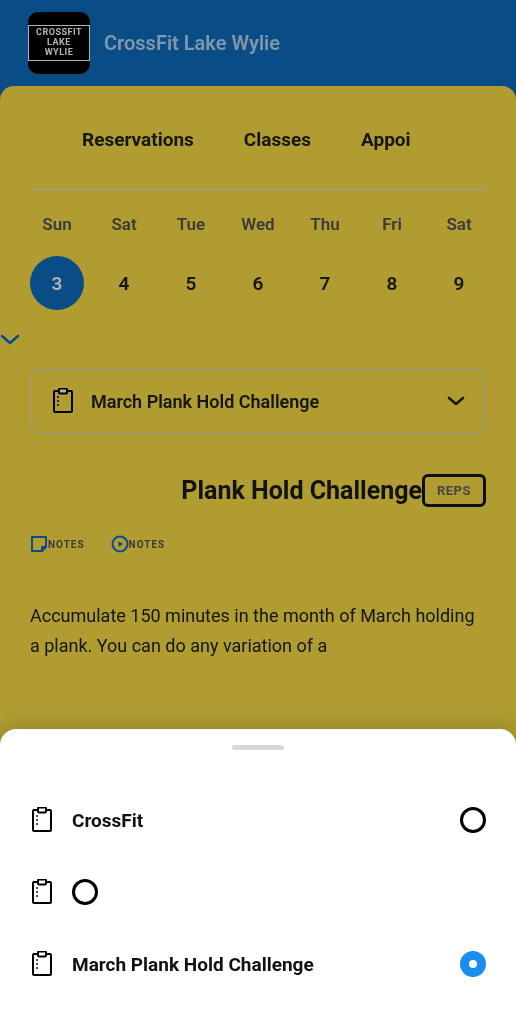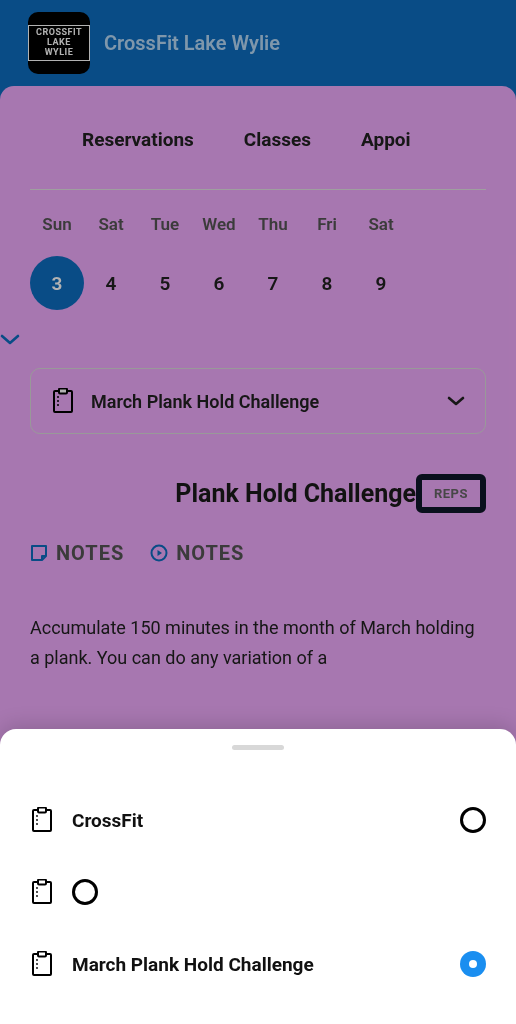--- a/index.html
+++ b/index.html
@@ -2,39 +2,39 @@
 <html><head>
 <meta charset="utf-8">
 <style>
   * { box-sizing: border-box; margin: 0; padding: 0; }
   html, body { width: 516px; height: 1024px; font-family: -apple-system, BlinkMacSystemFont, 'Segoe UI', Roboto, sans-serif; overflow: hidden; position: relative; }
   .app-root { width: 100%; height: 100%; background: #0d6dc1; display: flex; flex-direction: column; }
   .header { display: flex; align-items: center; padding: 12px 18px 12px 28px; gap: 14px; }
   .logo { width: 62px; height: 62px; background: #000; border-radius: 10px; display: flex; align-items: center; justify-content: center; color: #fff; font-size: 9px; font-weight: 700; text-align: center; line-height: 1.1; letter-spacing: 0.5px; }
   .logo-inner { border: 1px solid #fff; padding: 2px 3px; }
   .title { color: #b6d8f5; font-size: 20px; font-weight: 600; }
-  .card { background: #f0abfc; border-radius: 14px 14px 0 0; flex: 1; padding: 30px 0 0; overflow: hidden; }
+  .card { background: #fde047; border-radius: 14px 14px 0 0; flex: 1; padding: 30px 0 0; overflow: hidden; }
   .tabs { display: flex; gap: 6px; padding: 0 30px 26px; border-bottom: 1px solid #e4e4e4; margin: 0 30px; overflow: hidden; white-space: nowrap; }
   .tab { padding: 12px 22px; font-size: 19px; font-weight: 700; color: #222; border-radius: 999px; cursor: pointer; }
   .tab.active { background: #0d6dc1; color: #fff; }
   .calendar { padding: 24px 30px 10px; }
-  .cal-row { display: flex; }
+  .cal-row { display: flex; justify-content: space-between; }
   .cal-cell { width: 54px; text-align: center; }
   .cal-day { color: #555; font-size: 17px; font-weight: 600; margin-bottom: 22px; }
   .cal-num { width: 54px; height: 54px; display: flex; align-items: center; justify-content: center; font-size: 19px; font-weight: 600; color: #222; border-radius: 50%; cursor: pointer; }
   .cal-num.selected { background: #0d6dc1; color: #fff; }
   .expand { text-align: center; padding: 14px 0 22px; color: #0d6dc1; cursor: pointer; }
   .selector { margin: 0 30px; border: 1px solid #dcdcdc; border-radius: 10px; padding: 18px 20px; display: flex; align-items: center; gap: 16px; cursor: pointer; }
   .sel-label { flex: 1; font-size: 18px; font-weight: 600; color: #222; }
   .section { padding: 40px 30px 0; }
   .section-head { display: flex; align-items: center; justify-content: flex-end; margin-bottom: 28px; }
   .section-title { font-size: 25px; font-weight: 700; color: #1a1a1a; }
-  .reps-btn { border: 6px solid #0f172a; border-radius: 6px; padding: 6px 12px; font-size: 13px; font-weight: 700; color: #666; letter-spacing: 0.5px; cursor: pointer; }
+  .reps-btn { border: 3px solid #0f172a; border-radius: 6px; padding: 6px 12px; font-size: 13px; font-weight: 700; color: #666; letter-spacing: 0.5px; cursor: pointer; }
   .meta { display: flex; gap: 26px; margin-bottom: 48px; }
-  .meta-item { display: flex; align-items: center; gap: 8px; font-size: 20px; font-weight: 700; letter-spacing: 1px; color: #555; cursor: pointer; }
+  .meta-item { display: flex; align-items: center; gap: 0; font-size: 10px; font-weight: 700; letter-spacing: 1px; color: #555; cursor: pointer; }
   .meta-item .icon { color: #0d6dc1; }
   .desc { font-size: 18px; line-height: 1.65; color: #222; }
   .dim { position: absolute; inset: 0; background: rgba(0,0,0,0.30); }
   .sheet { position: absolute; bottom: 0; left: 0; right: 0; background: #fff; border-radius: 16px 16px 0 0; padding: 16px 30px 24px; box-shadow: 0 -4px 20px rgba(0,0,0,0.15); }
   .grab { width: 52px; height: 5px; background: #d8d8d8; border-radius: 3px; margin: 0 auto 34px; }
   .opt { display: flex; align-items: center; gap: 18px; padding: 22px 0; cursor: pointer; }
   .opt-label { flex: 1; font-size: 19px; font-weight: 700; color: #111; }
   .radio { width: 26px; height: 26px; border: 3px solid #000; border-radius: 50%; }
   .radio.on { border: none; background: #1a8ef0; display: flex; align-items: center; justify-content: center; }
   .radio.on::after { content: ''; width: 8px; height: 8px; background: #fff; border-radius: 50%; }

